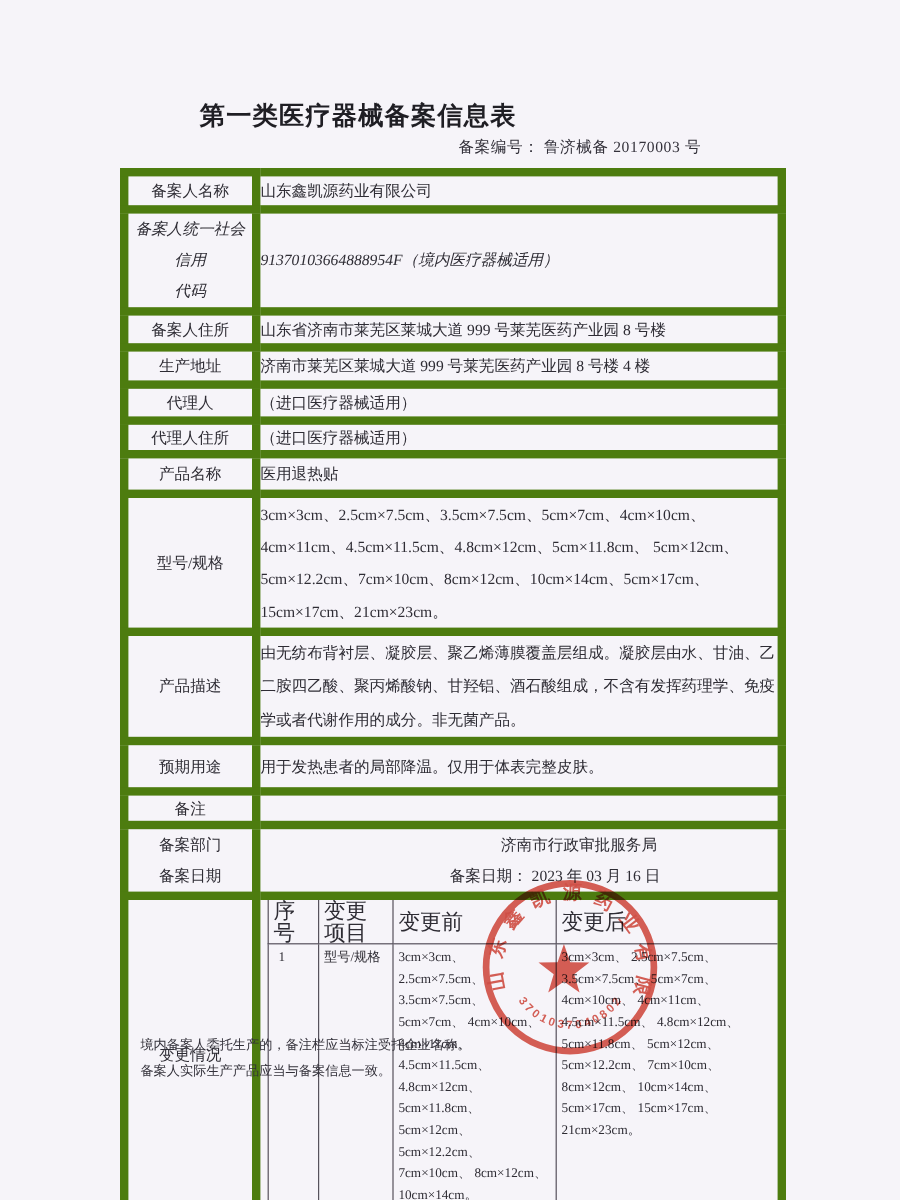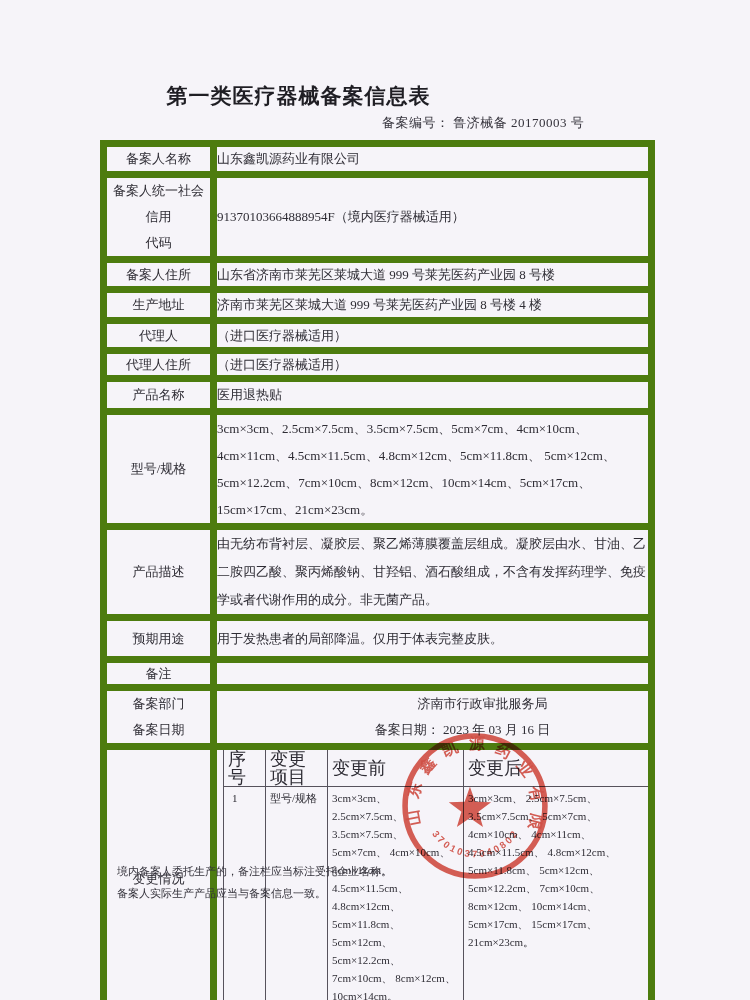--- a/index.html
+++ b/index.html
@@ -35,21 +35,21 @@
   }
   td.lbl{
     text-align:center;
     padding:0 2px;
   }
   td.val{
     padding:2px 8px 2px 12px;
     text-align:left;
   }
   .lbl-small{font-size:11.5px;line-height:28px;}
-  .r0{height:31px;}  .r1{height:57px;}  .r2{height:30px;}
+  .r0{height:31px;}  .r1{height:57px;font-style:italic;}  .r2{height:30px;}
   .r3{height:31px;}  .r4{height:30px;}  .r5{height:28px;}
   .r6{height:33px;}  .r7{height:80px;}  .r8{height:84px;}
   .r9{height:42px;margin-top:40px;}  .r10{height:28px;} .r11{height:58px;}
   .r12{height:184px;}
   .multiline{line-height:27px;}
   .desc{line-height:28px;}
   .two-line-label div{line-height:26px;text-align:center;}
   .dept-line{text-align:center;position:relative;left:50px;line-height:26px;}
   .date-line{text-align:center;position:relative;left:30px;line-height:26px;}
   td.change-cell{padding:0;vertical-align:top;}

